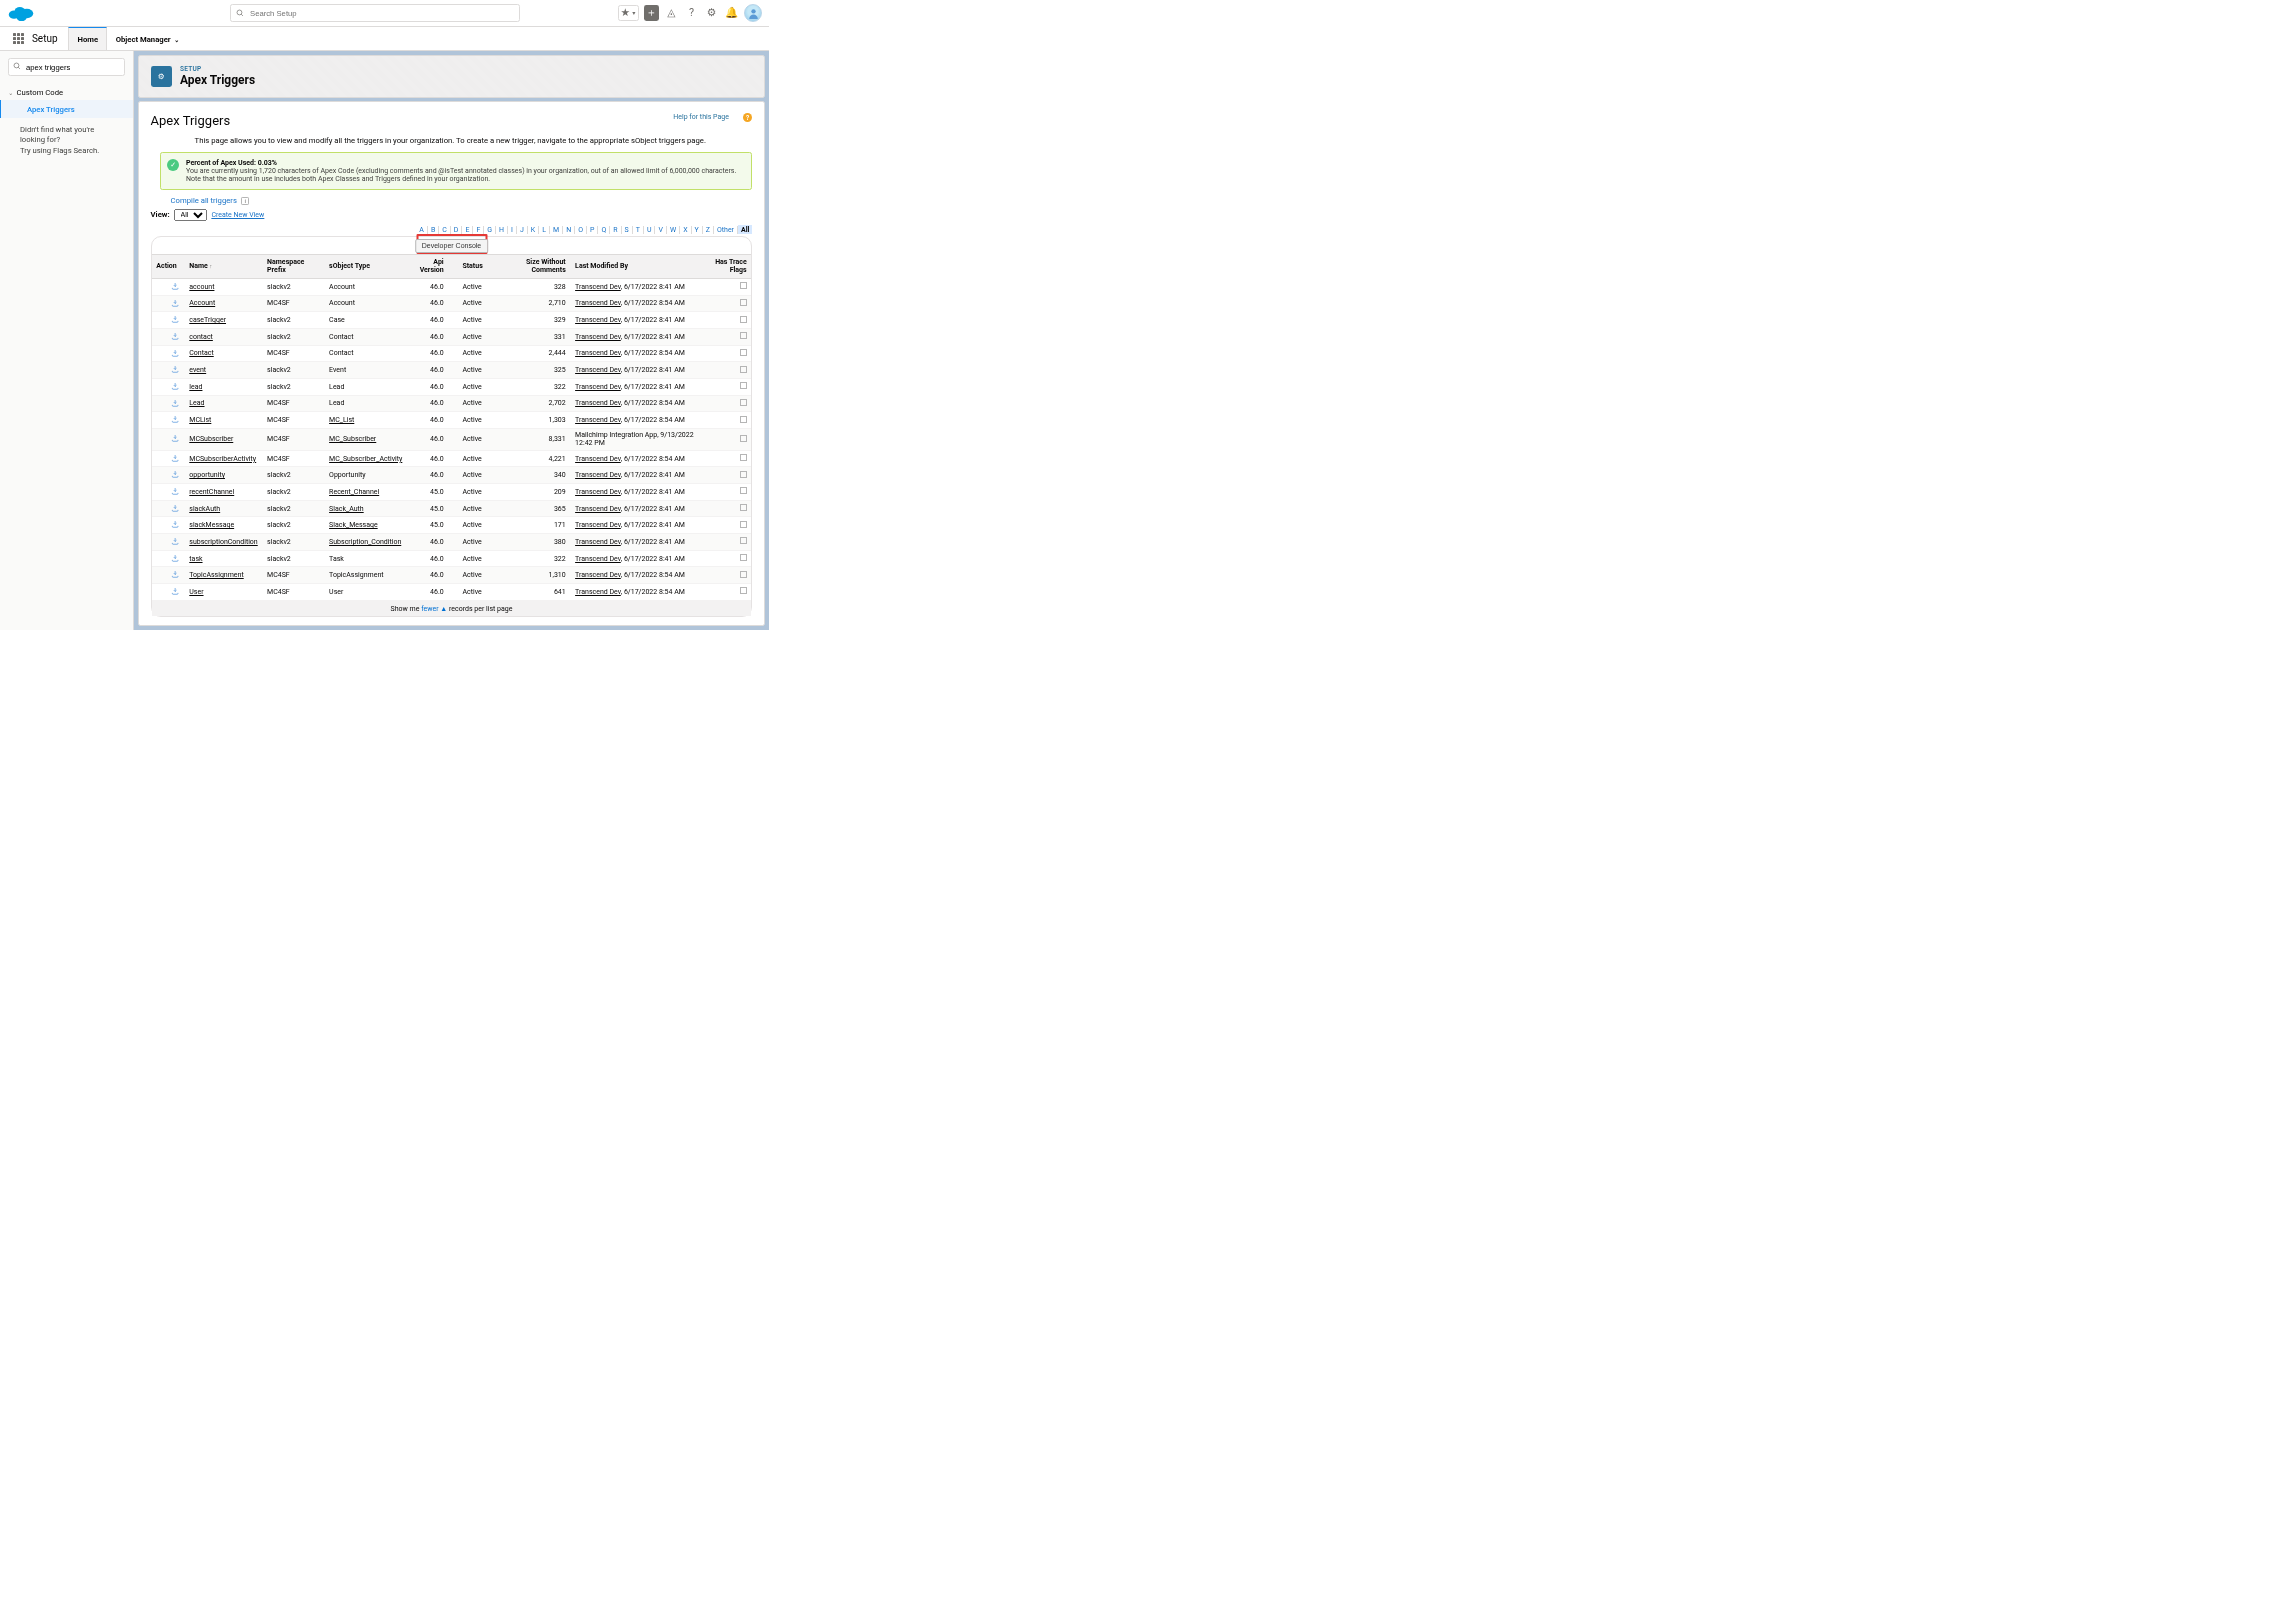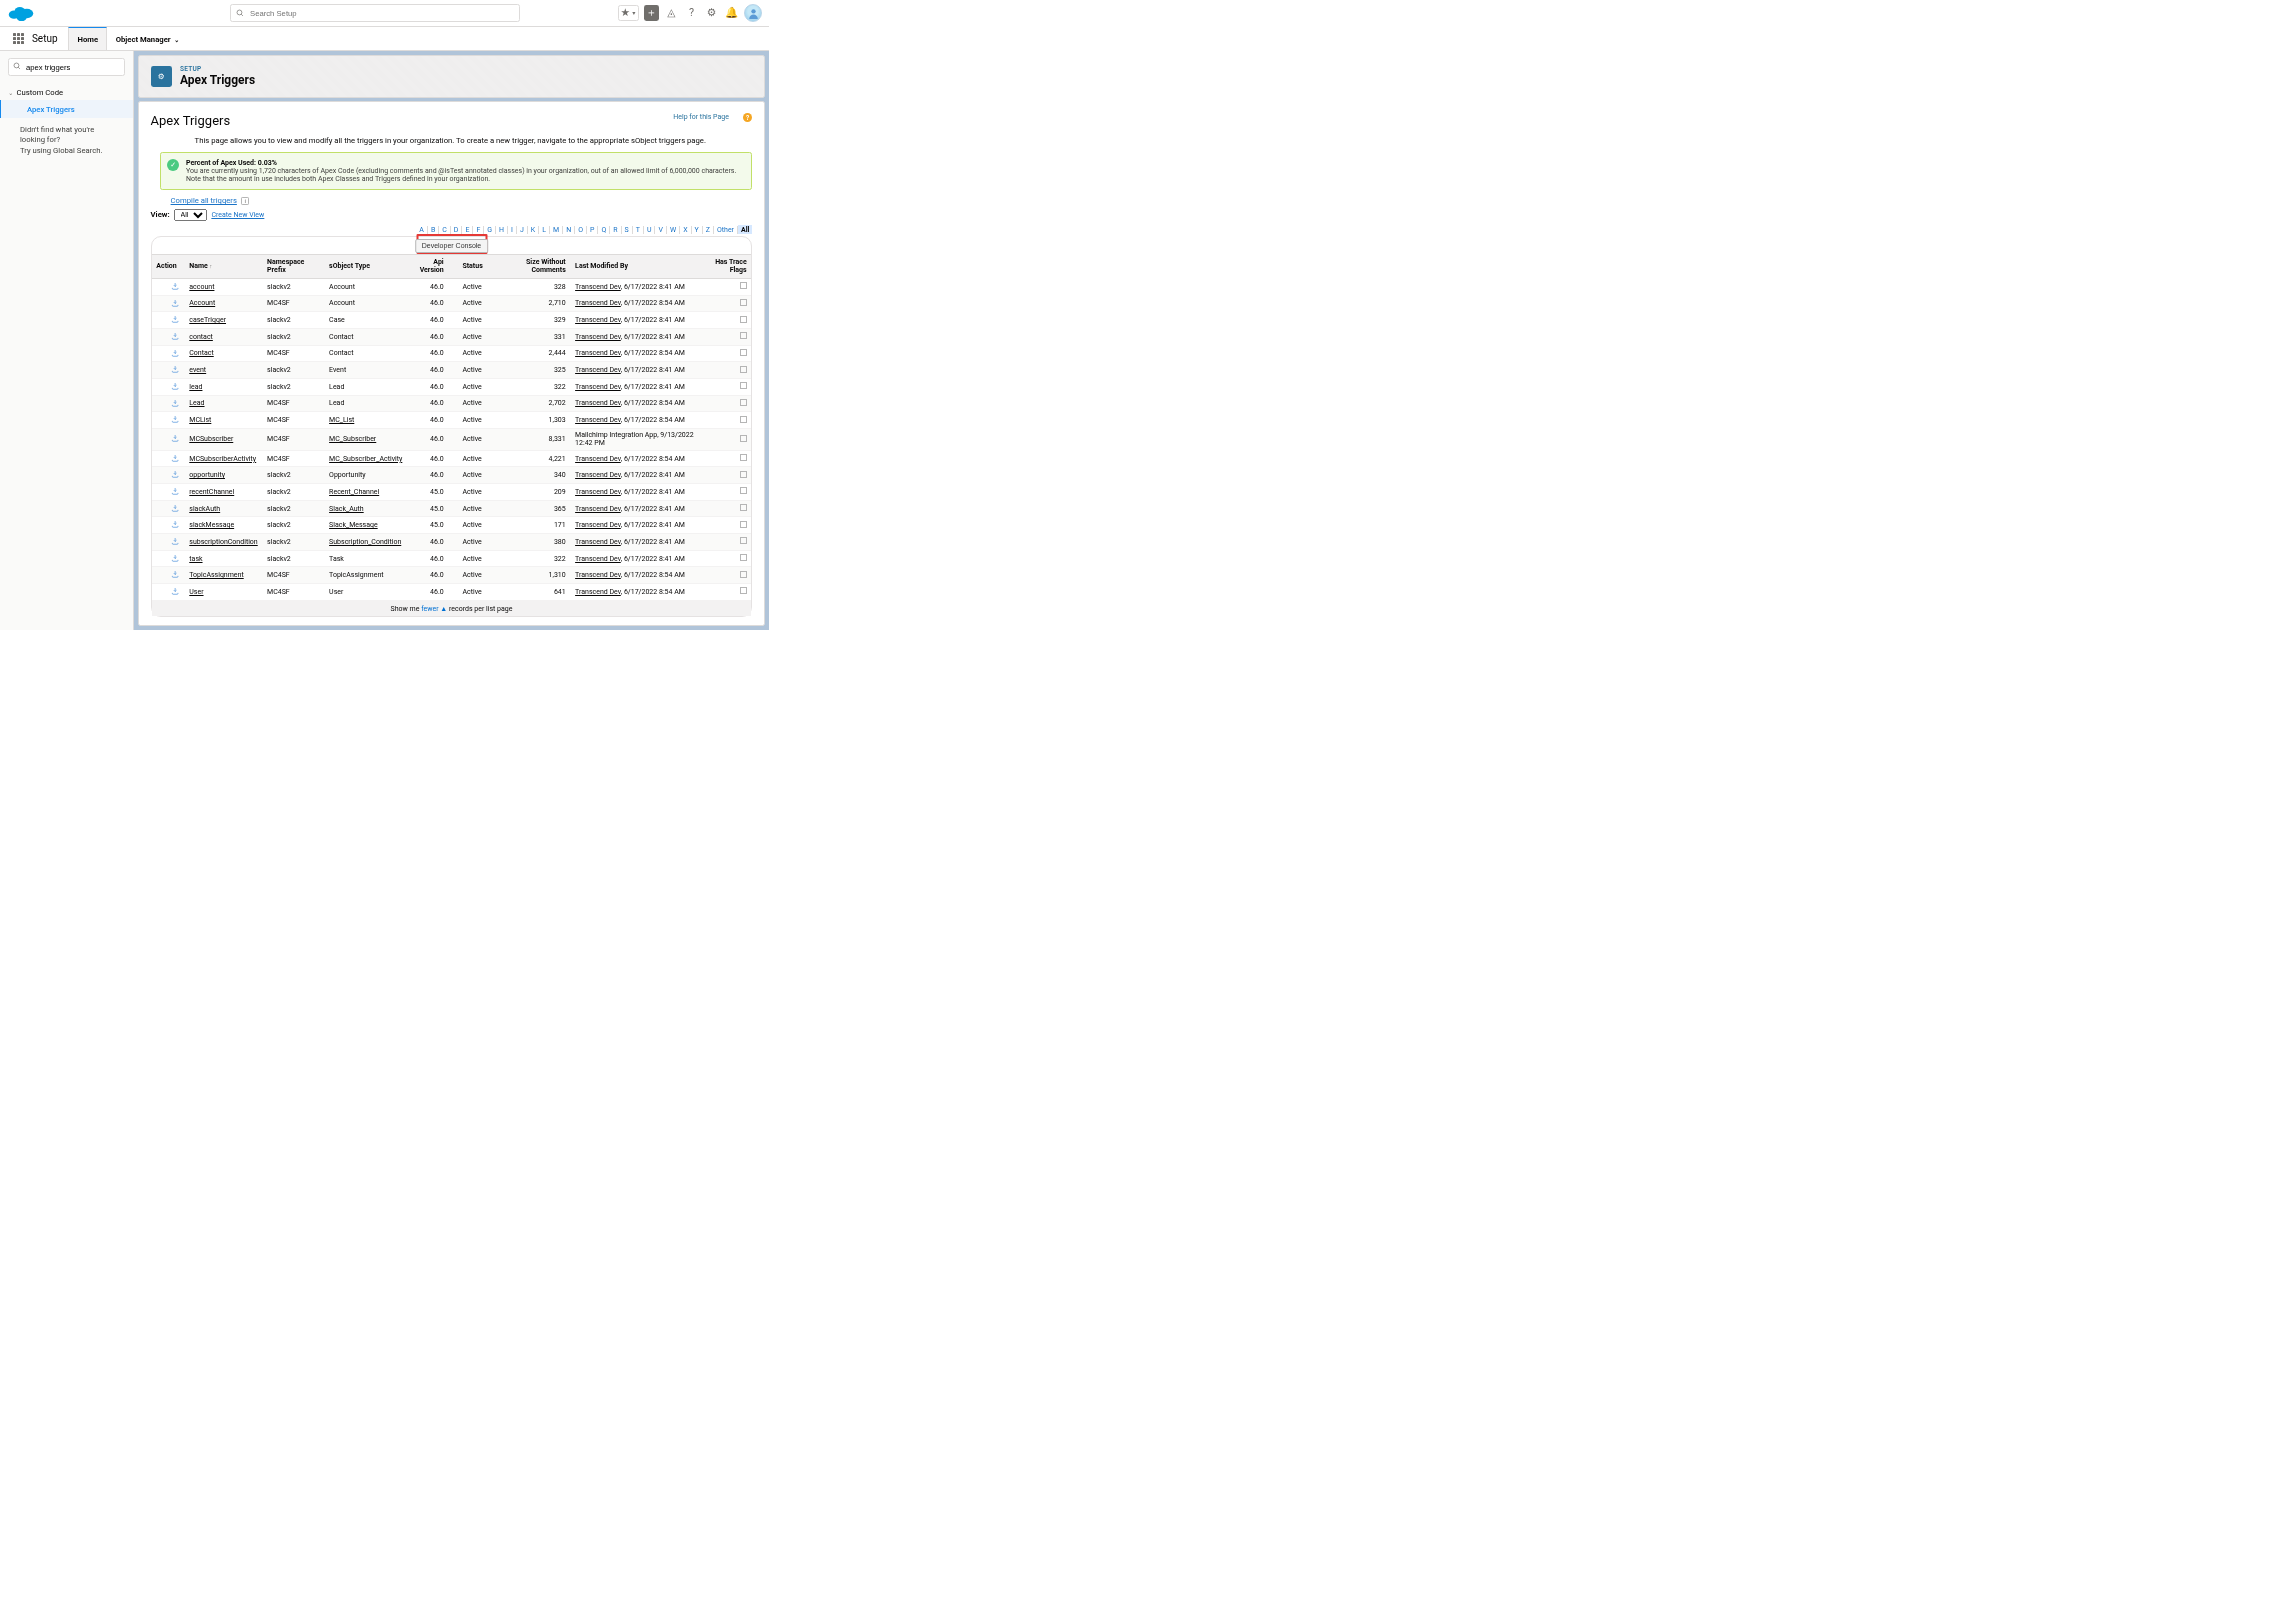--- a/index.html
+++ b/index.html
@@ -138,21 +138,21 @@
     padding:6px 7px 6px 25px; position:relative; font-size:7px; color:#3e3e3c;
     margin:0 0 6px 9.5px;
   }
   .info-box .chk {
     position:absolute; left:6px; top:6px; width:12px; height:12px; border-radius:50%;
     background:#4bca81; display:flex; align-items:center; justify-content:center; color:#fff; font-size:7px;
   }
   .info-box b { color:#080707; }
 
   .compile-row { margin-left:0; font-size:7.7px; }
-  .compile-row a { text-decoration:underline; color:#1a73c7;padding-left:20px; }
+  .compile-row a { color:#1a73c7;padding-left:20px; }
   .view-row { display:flex; align-items:center; gap:4.7px; margin:3.6px 0 2.4px; font-size:7.7px; }
   .view-row select { font-size:7px; padding:0.6px 1.2px; }
   .view-row a { font-size:7px; text-decoration:underline; color:#1a73c7;}
 
   .alpha-row { text-align:right; font-size:7px; padding:2.4px 0; color:#1a73c7; }
   .alpha-row span { padding:0 3px; border-right:0.6px solid #dddbda; cursor:pointer; }
   .alpha-row span:last-child { border-right:none; }
   .alpha-row .sel { background:#d6e8ff; font-weight:bold; color:#080707; padding:0.6px 3px;}
 
   .grid-wrap { border:1.8px solid #e5e2e2; border-radius:10px; position:relative; }
@@ -269,21 +269,21 @@
       </span>
       <input value="apex triggers" style="">
     </div>
     <div class="tree-item">
       <span class="chv">⌄</span>
       <span>Custom Code</span>
     </div>
     <div class="tree-sub active">Apex Triggers</div>
     <div class="side-help">
       <div>Didn't find what you're looking for?</div>
-      <div>Try using Global Search.</div>
+      <div>Try using Flags Search.</div>
     </div>
   </div>
 
   <div class="content">
     <div class="page-header">
       <div class="page-icon">
         <span>⚙</span>
       </div>
       <div>
         <div class="ph-label">SETUP</div>

